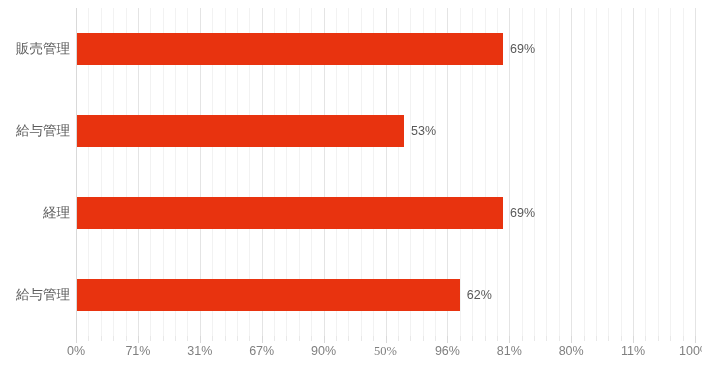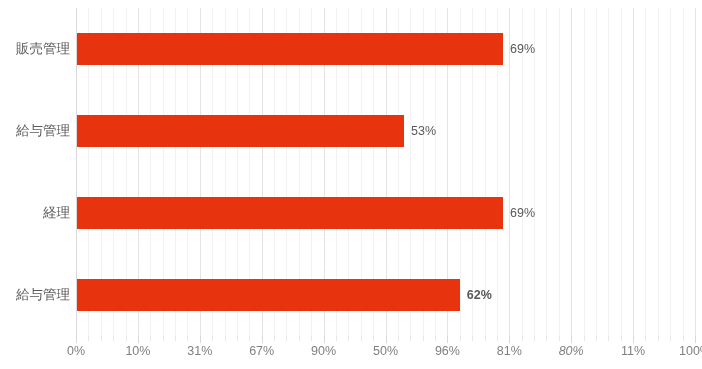--- a/index.html
+++ b/index.html
@@ -162,21 +162,21 @@
         <div class="gridline major" style="left: 619px;"></div>
       </div>
     <div id="bars">
         <div class="bar" style="top: 25px; width: 427.11px; background: rgb(232, 51, 15);"></div>
         <div class="bar-value" style="top: 25px; left: 427.11px;">69%</div>
         <div class="bar" style="top: 107px; width: 328.07px; background: rgb(232, 51, 15);"></div>
         <div class="bar-value" style="top: 107px; left: 328.07px;">53%</div>
         <div class="bar" style="top: 189px; width: 427.11px; background: rgb(232, 51, 15);"></div>
         <div class="bar-value" style="top: 189px; left: 427.11px;">69%</div>
         <div class="bar" style="top: 271px; width: 383.78px; background: rgb(232, 51, 15);"></div>
-        <div class="bar-value" style="top: 271px; left: 383.78px; font-weight: bold;">62%</div>
+        <div class="bar-value" style="top: 271px; left: 383.78px;">62%</div>
       </div>
   </div>
 
   <div id="axis-line"></div>
 
   <div id="ticks">
       <div class="tick major" style="left: 76px;"></div>
       <div class="tick" style="left: 88.38px;"></div>
       <div class="tick" style="left: 100.76px;"></div>
       <div class="tick" style="left: 113.14px;"></div>
@@ -231,25 +231,25 @@
 
   <div id="cat-labels">
       <div class="cat-label" style="top: 33px; height: 32px; line-height: 32px;">販売管理</div>
       <div class="cat-label" style="top: 115px; height: 32px; line-height: 32px;">給与管理</div>
       <div class="cat-label" style="top: 197px; height: 32px; line-height: 32px;">経理</div>
       <div class="cat-label" style="top: 279px; height: 32px; line-height: 32px;">給与管理</div>
     </div>
 
   <div id="x-labels">
       <div class="x-label" style="left: 76px;">0%</div>
-      <div class="x-label" style="left: 137.9px;">10%</div>
+      <div class="x-label" style="left: 137.9px;">71%</div>
       <div class="x-label" style="left: 199.8px;">31%</div>
       <div class="x-label" style="left: 261.7px;">67%</div>
       <div class="x-label" style="left: 323.6px;">90%</div>
-      <div class="x-label" style="left: 385.5px;">50%</div>
+      <div class="x-label" style="left: 385.5px; font-family: Liberation Serif, serif;">50%</div>
       <div class="x-label" style="left: 447.4px;">96%</div>
       <div class="x-label" style="left: 509.3px;">81%</div>
-      <div class="x-label" style="left: 571.2px; font-style: italic;">80%</div>
+      <div class="x-label" style="left: 571.2px;">80%</div>
       <div class="x-label" style="left: 633.1px;">11%</div>
       <div class="x-label" style="left: 695px;">100%</div>
     </div>
 
 </div>
 
 </body></html>

